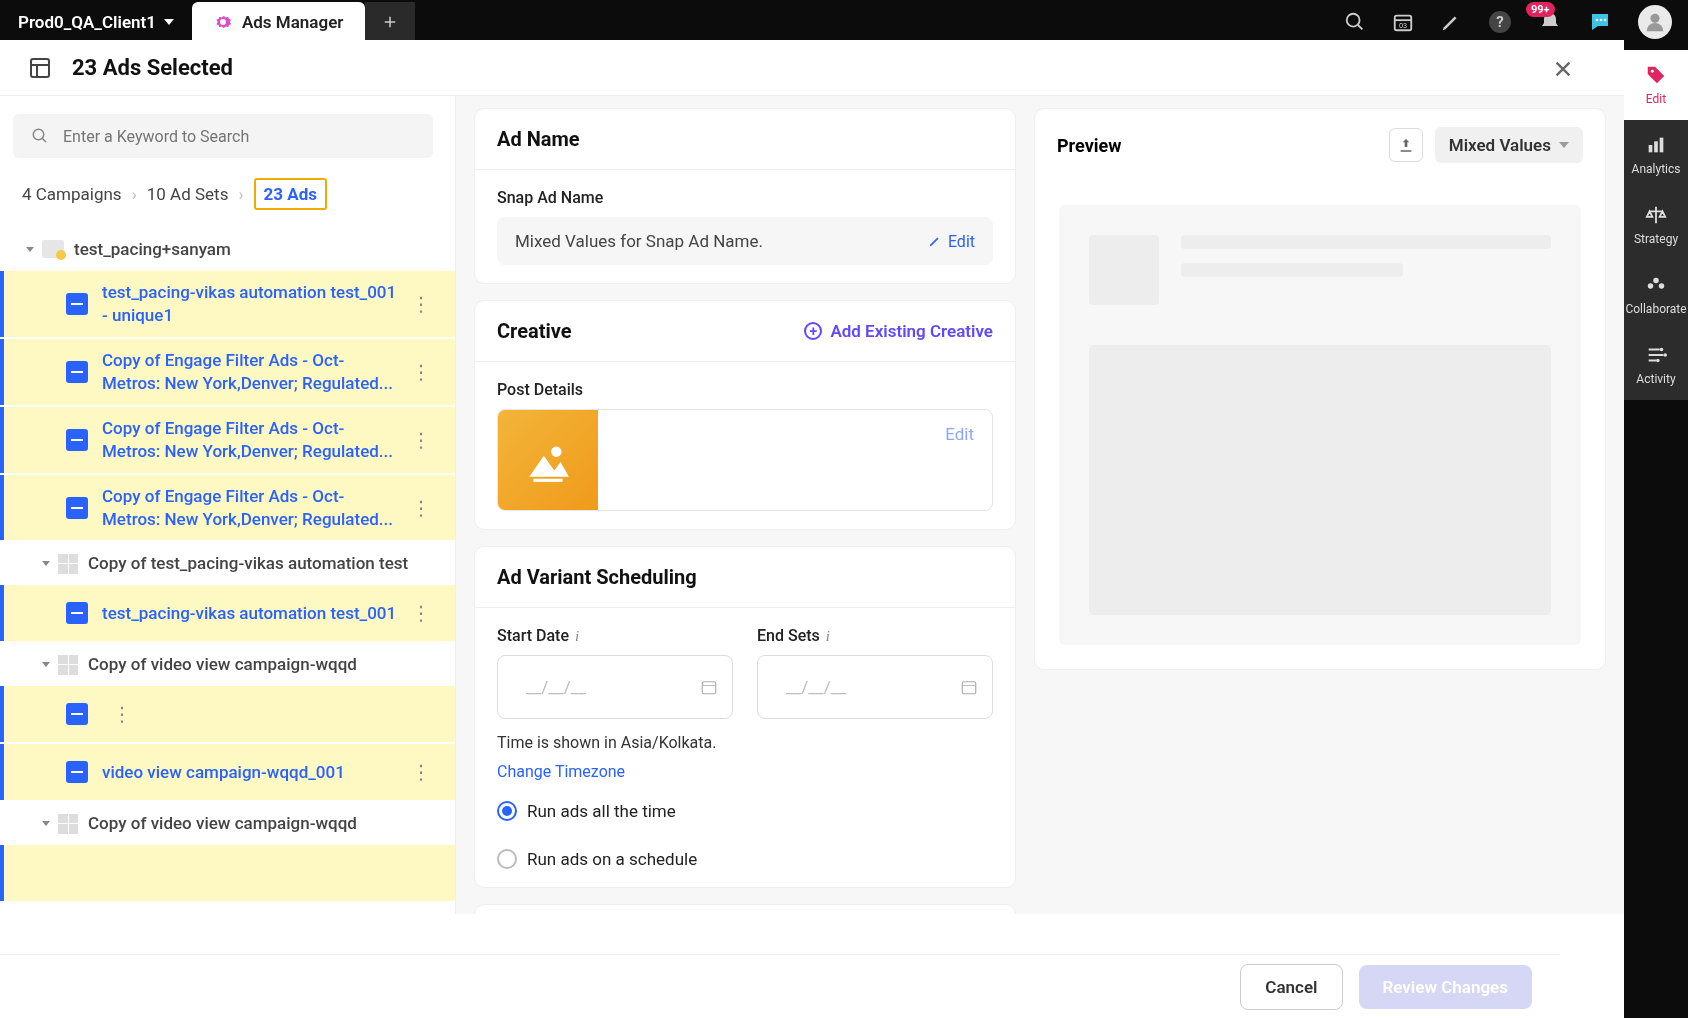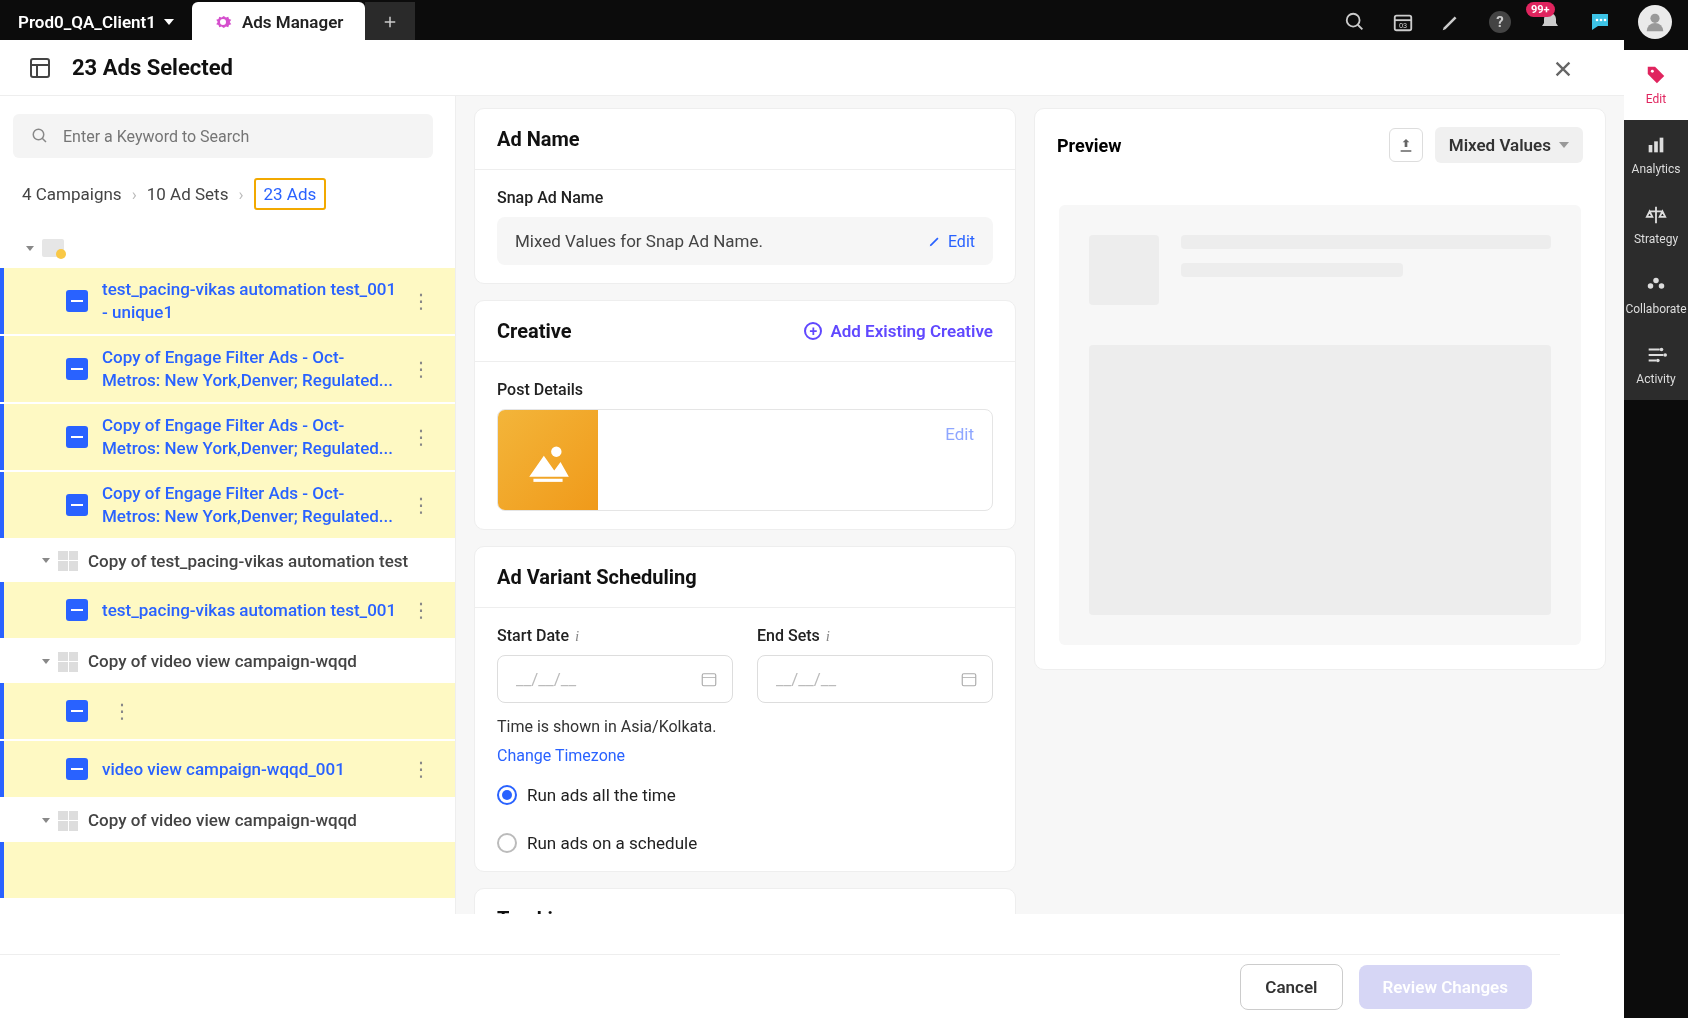--- a/index.html
+++ b/index.html
@@ -21,21 +21,21 @@
 .page-title { font-size: 22px; font-weight: 700; color: #111; }
 .close-x { position: absolute; right: 44px; top: 12px; color: #555; cursor: pointer; padding: 6px; }
 
 .main-wrap { display: flex; height: calc(100% - 96px - 64px); }
 .sidebar { width: 456px; border-right: 1px solid #eee; display: flex; flex-direction: column; overflow: hidden; }
 .search-wrap { padding: 18px 22px 12px 13px; }
 .search-box { background: #f4f4f4; border-radius: 6px; height: 44px; display: flex; align-items: center; padding: 0 18px; gap: 14px; color: #888; }
 .search-box input { border: none; background: transparent; font-size: 16px; outline: none; flex: 1; color: #444; }
 .bc { padding: 8px 22px 14px 22px; font-size: 17px; color: #444; display: flex; align-items: center; gap: 10px; }
 .bc-chev { color: #bbb; }
-.bc-active { color: #2962ff; font-weight: 400; border: 2.5px solid #f2a900; padding: 4px 8px; border-radius: 3px; }
+.bc-active { color: #2962ff; font-weight: 700; border: 2.5px solid #f2a900; padding: 4px 8px; border-radius: 3px; }
 .tree { flex: 1; overflow-y: auto; padding: 4px 0 10px 0; }
 .tree-row { display: flex; align-items: center; padding: 10px 14px 10px 0; min-height: 40px; position: relative; }
 .tree-row.lvl0 { padding-left: 26px; }
 .tree-row.lvl1 { padding-left: 42px; }
 .tree-row.lvl2 { padding-left: 50px; }
 .tree-row.leaf { background: #fef9c3; border-left: 4px solid #2962ff; padding-left: 62px; min-height: 56px; margin-bottom: 2px;}
 .tree-row.grp { font-weight: 500; color: #333; }
 .t-caret { width: 0; height: 0; border-left: 4px solid transparent; border-right: 4px solid transparent; border-top: 5px solid #888; margin-right: 8px; flex-shrink:0; }
 .t-folder { width: 22px; height: 18px; background: #e6e6e6; border-radius: 2px; margin-right: 10px; position: relative; flex-shrink:0;}
 .t-folder::after { content:''; position:absolute; bottom:-2px; right:-2px; width:10px; height:10px; background:#f9c846; border-radius:50%; }
@@ -56,21 +56,21 @@
 .mixed-input { background: #f6f6f6; border-radius: 8px; padding: 14px 18px; display: flex; align-items: center; justify-content: space-between; font-size: 17px; color: #444; }
 .edit-link { color: #2962ff; font-size: 16px; display: flex; align-items: center; gap: 6px; cursor: pointer; }
 .add-creative { color: #6048ff; font-size: 17px; font-weight: 600; display: flex; align-items: center; gap: 8px; cursor: pointer; }
 .plus-circ { width:18px; height:18px; border:2px solid #6048ff; border-radius:50%; display:flex; align-items:center; justify-content:center; font-size:14px; line-height:1; }
 .post-box { border: 1px solid #e5e5e5; border-radius: 8px; display: flex; min-height: 100px; overflow: hidden; }
 .post-thumb { width: 100px; height: 100px; background: linear-gradient(135deg,#f3b53a,#f09a1a); display:flex; align-items:center; justify-content:center; }
 .post-thumb svg { color:#fff; }
 .post-edit { margin-left: auto; padding: 14px 18px; color: #8ea6ff; font-size: 17px; cursor: pointer; }
 .date-row { display: flex; gap: 24px; }
 .date-col { flex: 1; }
-.date-in { border: 1px solid #ddd; border-radius: 8px; height: 48px; display:flex; align-items:center; padding:0 18px; color:#bbb; font-size:17px; position:relative;}
+.date-in { border: 1px solid #ddd; border-radius: 8px; height: 64px; display:flex; align-items:center; padding:0 28px; color:#bbb; font-size:17px; position:relative;}
 .date-in .cal-ic { position:absolute; right:14px; color:#aaa; }
 .info-i { font-family: Georgia, serif; font-style: italic; color:#888; font-size:15px; margin-left:6px;}
 .tz { color:#333; font-size:16px; margin-top:14px;}
 .tz-link { color:#2962ff; font-size:16px; margin-top:10px; display:inline-block; cursor:pointer;}
 .radios { display: flex; gap: 28px; margin-top: 20px; flex-direction: column; }
 .radio-opt { display: flex; align-items: center; gap: 10px; font-size: 17px; color: #222; }
 .ro { width:20px; height:20px; border:2px solid #2962ff; border-radius:50%; display:flex; align-items:center; justify-content:center;}
 .ro.sel::after { content:''; width:10px; height:10px; background:#2962ff; border-radius:50%;}
 .ro.unsel { border-color:#bbb; }
 
@@ -241,20 +241,21 @@
         <span>4 Campaigns</span>
         <span class="bc-chev">›</span>
         <span>10 Ad Sets</span>
         <span class="bc-chev">›</span>
         <span class="bc-active">23 Ads</span>
       </div>
       <div class="tree">
         <div class="tree-row lvl0 grp">
             <span class="t-caret"></span>
             <span class="t-folder"></span>
+            <span class="t-label">test_pacing+sanyam</span>
           </div>
         <div class="tree-row lvl2 leaf">
             <span class="t-ic"></span>
             <span class="t-label">test_pacing-vikas automation test_001 - unique1</span>
             <span class="t-more">⋮</span>
           </div>
         <div class="tree-row lvl2 leaf">
             <span class="t-ic"></span>
             <span class="t-label">Copy of Engage Filter Ads - Oct-Metros: New York,Denver; Regulated...</span>
             <span class="t-more">⋮</span>

